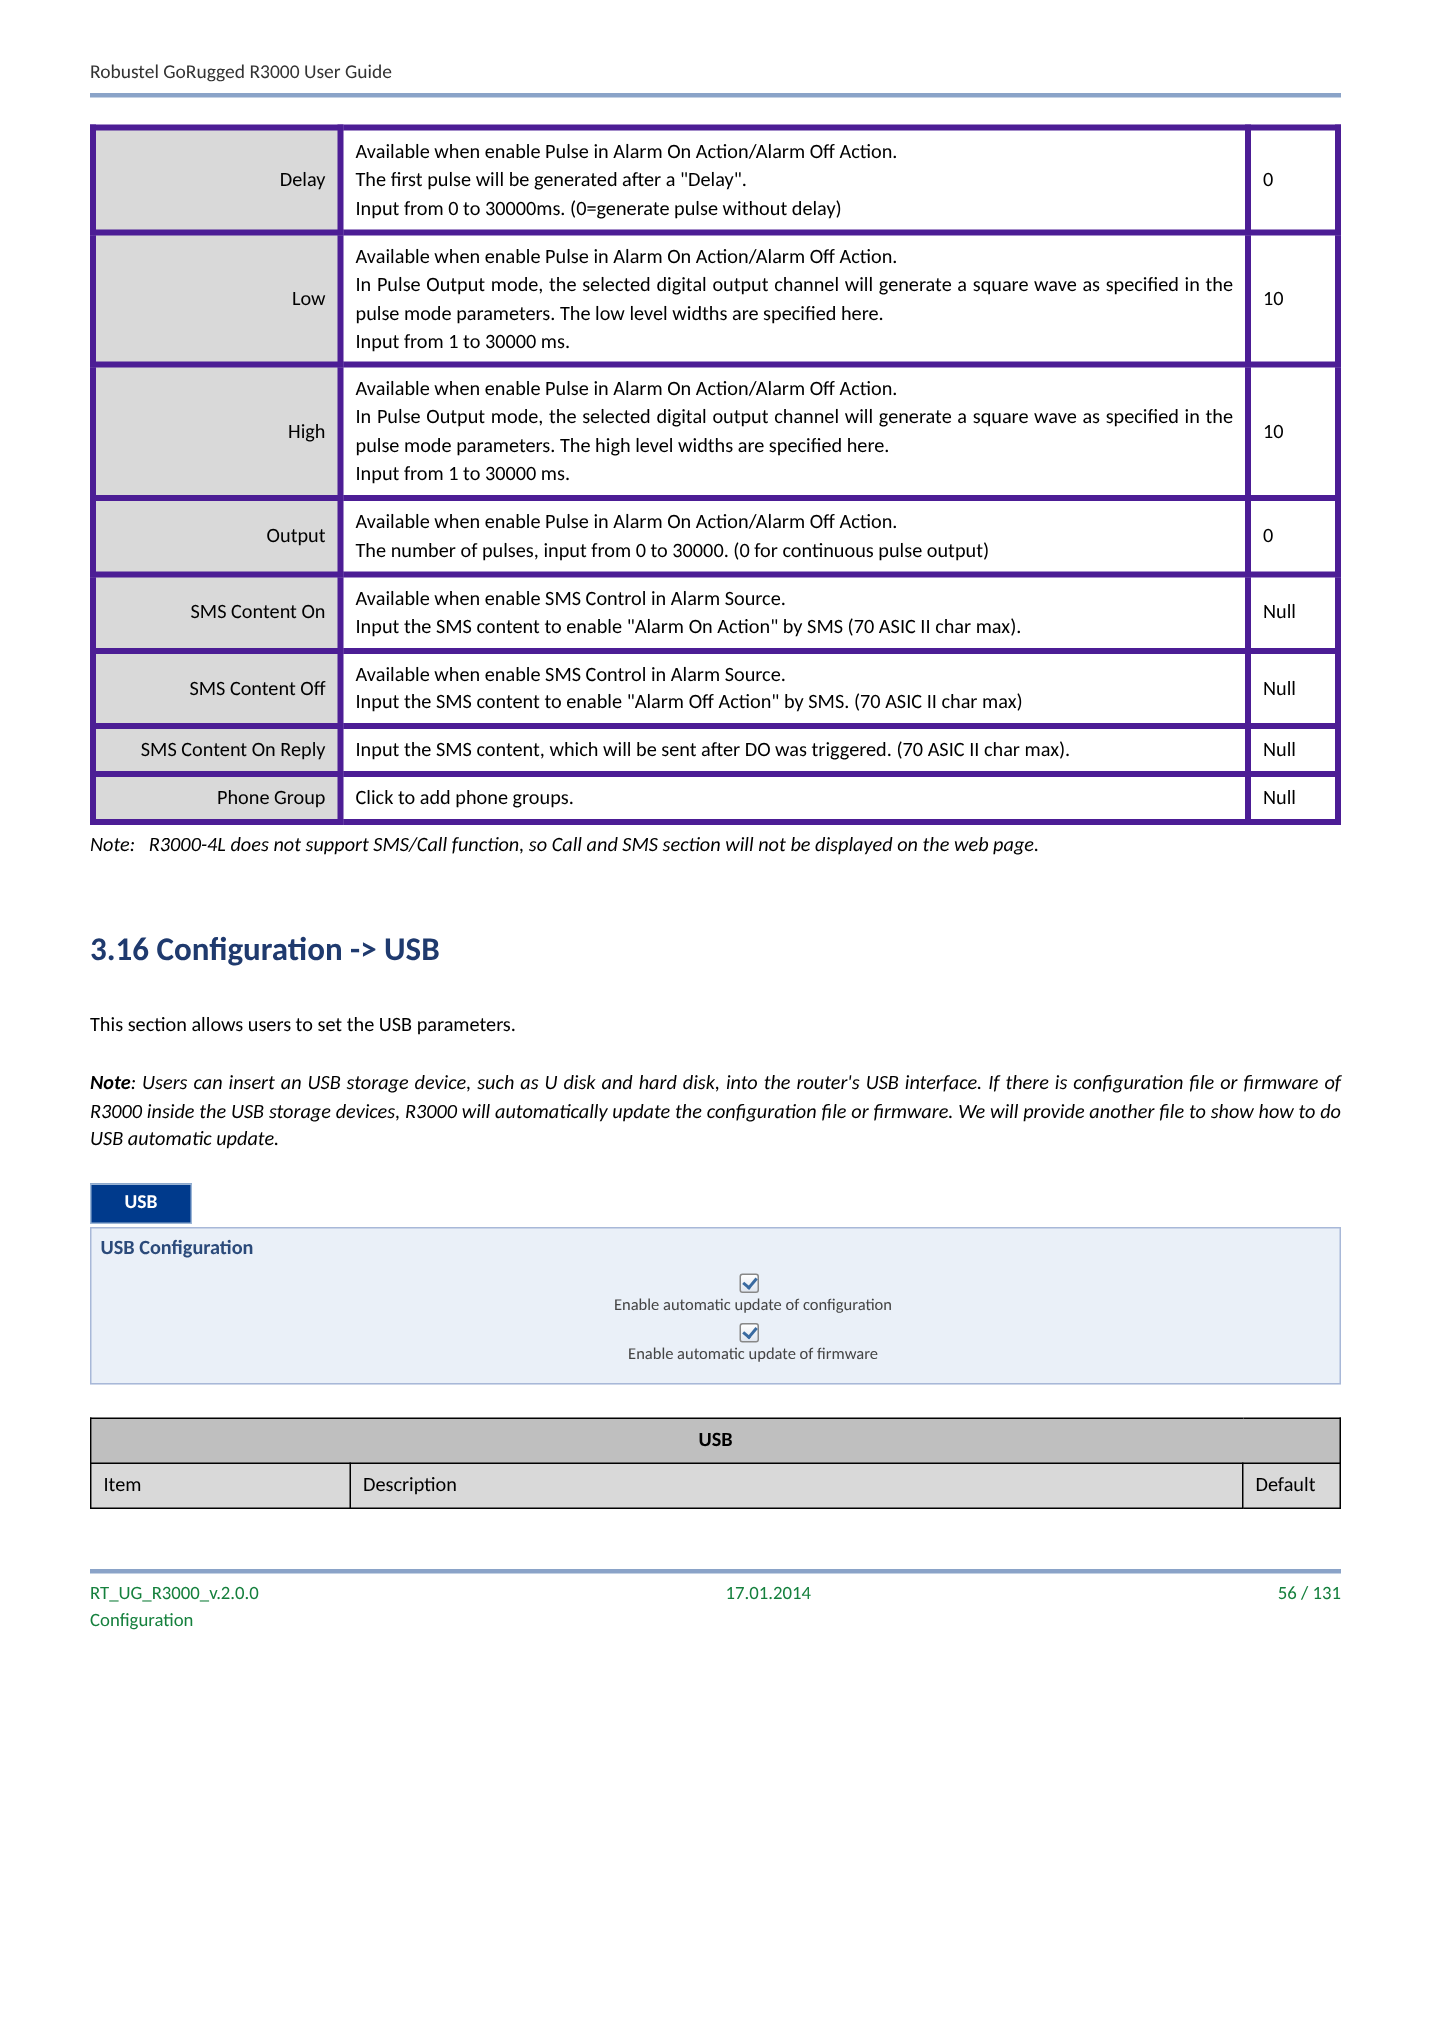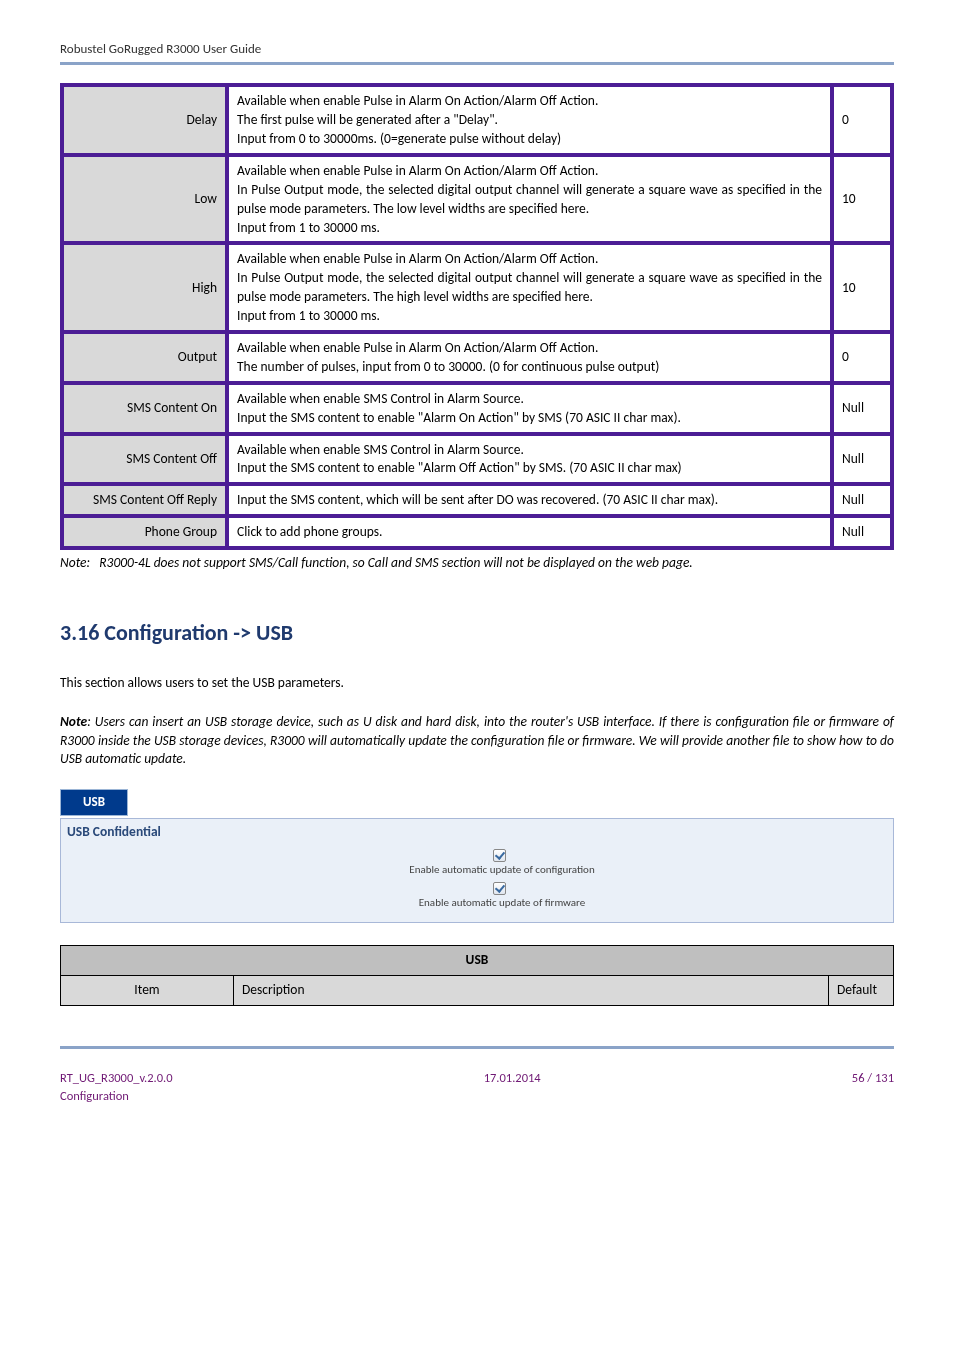--- a/index.html
+++ b/index.html
@@ -126,34 +126,34 @@
   table.usb td, table.usb th {
     border: 1px solid #000;
     padding: 5px 8px;
     text-align: left;
   }
   table.usb th {
     background: #bfbfbf;
     font-weight: bold;
     text-align: center;
   }
-  table.usb td.c1 { width: 173px; background: #d9d9d9; text-align: center; }
+  table.usb td.c1 { width: 173px; background: #d9d9d9; }
   table.usb td.c3 { width: 65px; background: #d9d9d9; margin-left: 14px; }
   table.usb td.c2head { background: #d9d9d9; }
   .footer-rule {
     height: 3px;
     background: #8aa3c8;
     margin-top: 40px;
   }
   .footer {
     display: flex;
     justify-content: space-between;
     font-size: 12.5px;
-    color: #701a75;
-    margin-top: 20px;
+    color: #15803d;
+    margin-top: 5px;
   }
   .footer .left { text-align: left; }
   .footer .right { text-align: right; }
 </style>
 </head>
 <body>
 
 <div class="header">Robustel GoRugged R3000 User Guide</div>
 <div class="header-rule"></div>
 
@@ -192,22 +192,22 @@
 Input the SMS content to enable "Alarm On Action" by SMS (70 ASIC II char max).</td>
       <td class="col3">Null</td>
     </tr>
     <tr>
       <td class="col1">SMS Content Off</td>
       <td style="white-space:pre-line">Available when enable SMS Control in Alarm Source.
 Input the SMS content to enable "Alarm Off Action" by SMS. (70 ASIC II char max)</td>
       <td class="col3">Null</td>
     </tr>
     <tr>
-      <td class="col1">SMS Content Off Reply</td>
-      <td style="white-space:pre-line">Input the SMS content, which will be sent after DO was recovered. (70 ASIC II char max).</td>
+      <td class="col1">SMS Content On Reply</td>
+      <td style="white-space:pre-line">Input the SMS content, which will be sent after DO was triggered. (70 ASIC II char max).</td>
       <td class="col3">Null</td>
     </tr>
     <tr>
       <td class="col1">Phone Group</td>
       <td>Click to add phone groups.</td>
       <td class="col3">Null</td>
     </tr>
   </tbody>
 </table>
 
@@ -220,21 +220,21 @@
 <div class="body-text">This section allows users to set the USB parameters.</div>
 <div class="body-text">
   <i><b>Note</b><span>: Users can insert an USB storage device, such as U disk and hard disk, into the router's USB interface. If there is configuration file or firmware of R3000 inside the USB storage devices, R3000 will automatically update the configuration file or firmware. We will provide another file to show how to do USB automatic update.</span></i>
 </div>
 
 <div class="usb-tab-row">
   <span class="usb-tab">USB</span>
 </div>
 
 <div class="usb-config-box">
-  <div class="usb-config-title">USB Confidential</div>
+  <div class="usb-config-title">USB Configuration</div>
   <div class="cb-row">
     <span class="cb-box"></span>
     <span>Enable automatic update of configuration</span>
   </div>
   <div class="cb-row">
     <span class="cb-box"></span>
     <span>Enable automatic update of firmware</span>
   </div>
 </div>
 

